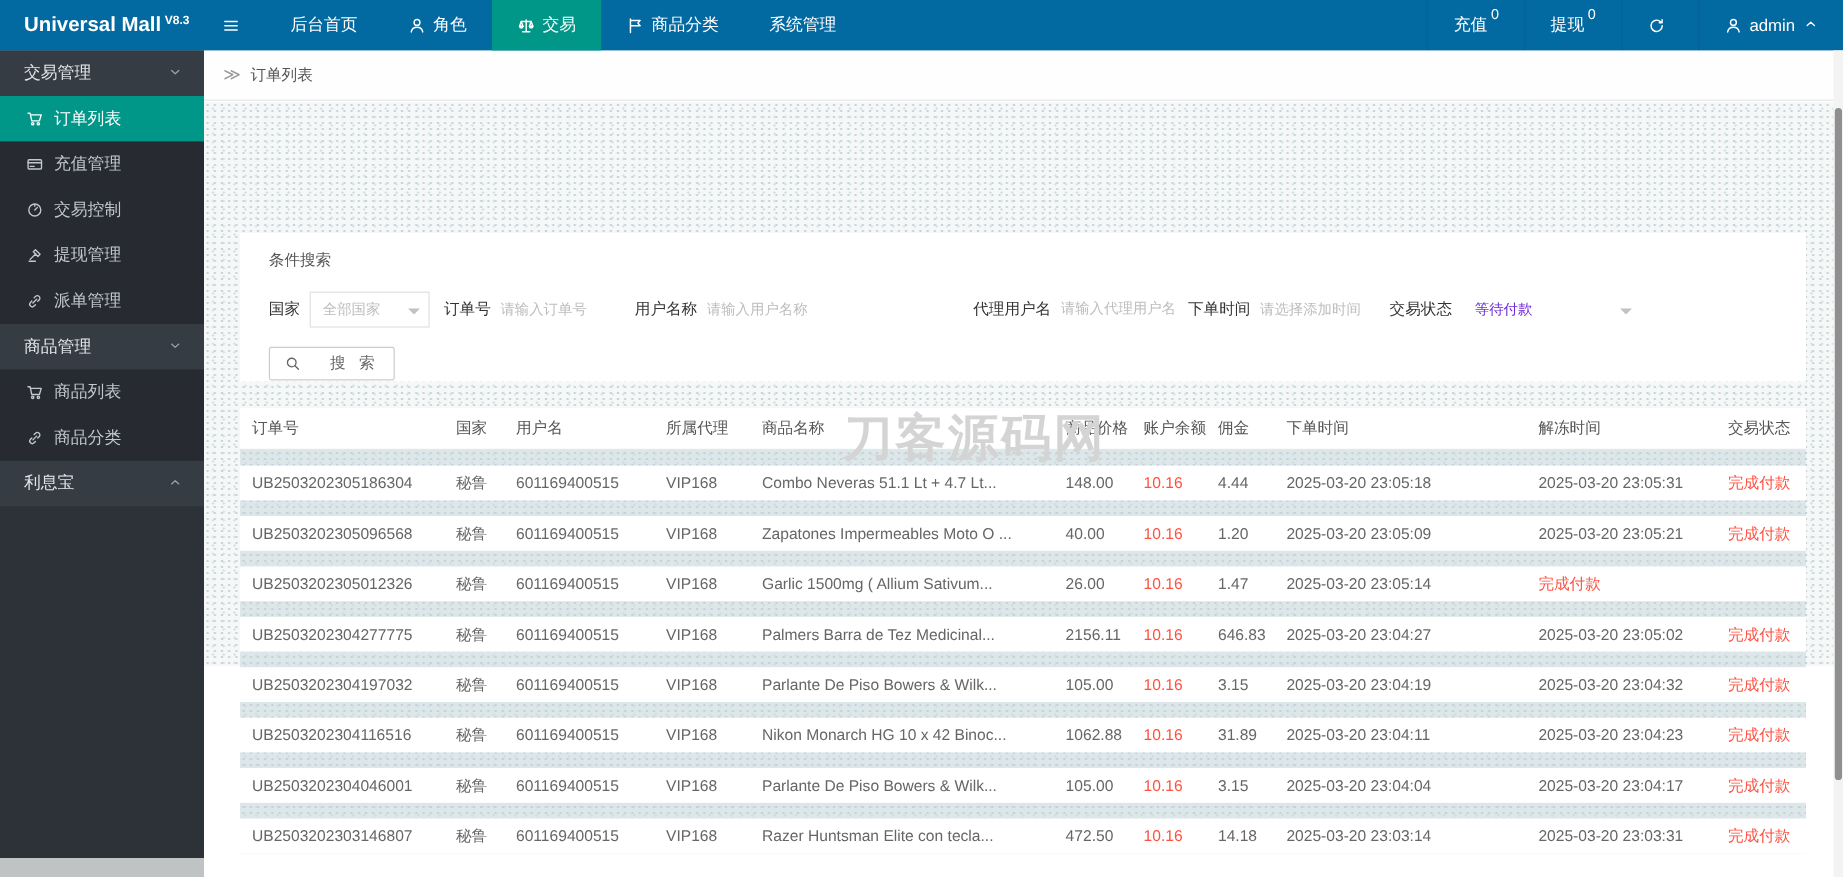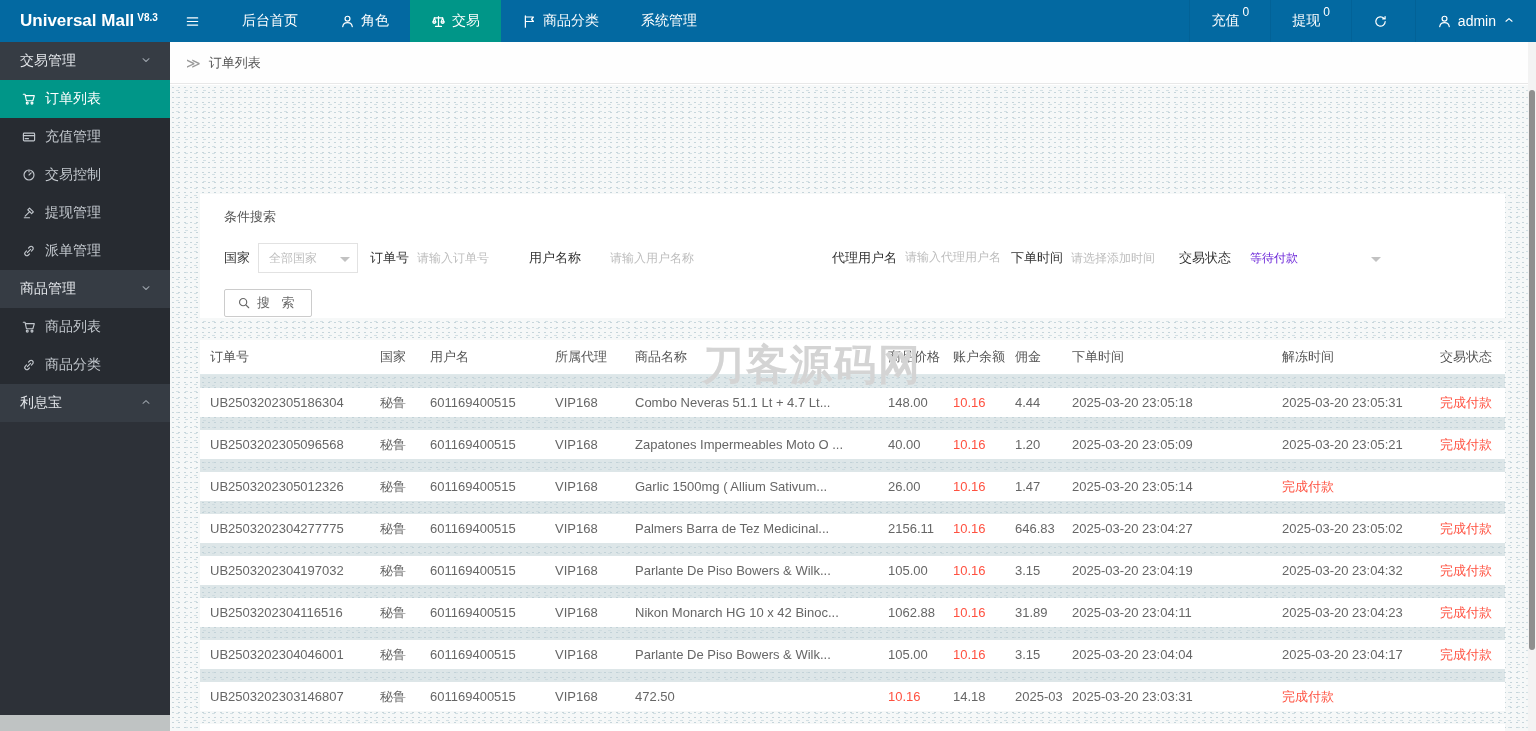--- a/index.html
+++ b/index.html
@@ -35,21 +35,21 @@
   .side-item .icon svg{width:14px;height:14px;}
   .side-item.active{background:#009688;color:#fff;}
   .sidebar-footer{position:absolute;left:0;top:715px;width:170px;height:16px;background:#bfc3c3;}
 
   
   .breadcrumb-bar{position:absolute;left:170px;top:42px;width:1366px;height:42px;background:#fefefe;border-bottom:1px solid #e8e8e8;display:flex;align-items:center;padding-left:16px;box-sizing:border-box;z-index:10;}
   .breadcrumb-bar .arrows{color:#999;font-size:14px;margin-right:8px;}
   .breadcrumb-bar .crumb{color:#555;font-size:13px;}
 
   .content{
-    position:absolute;left:170px;top:85px;width:1358px;height:646px;
+    position:absolute;left:170px;top:85px;width:1358px;height:470px;
     background-color:#f6f8f8;
     background-image:
       radial-gradient(#c6d5db 1px, transparent 1.3px),
       radial-gradient(#d3e0e4 1px, transparent 1.3px);
     background-size:6px 5px, 9px 7px;
     background-position:0 0, 3px 2px;
   }
 
   
   .search-panel{position:absolute;left:30px;top:109px;width:1305px;height:124px;background:#fff;box-sizing:border-box;padding:14px 24px 0 24px;z-index:2;}
@@ -60,25 +60,25 @@
   .fselect{height:30px;box-sizing:border-box;border:1px solid #e2e2e2;display:flex;align-items:center;padding:0 22px 0 10px;position:relative;cursor:pointer;background:#fff;}
   .fselect.noborder{border-color:transparent;}
   .fselect .val{font-size:12px;white-space:nowrap;}
   .fselect .val.placeholder{color:#bdbdbd;}
   .fselect .val.selected{color:#6d28d9;}
   .caret{position:absolute;right:7px;top:13px;width:0;height:0;border-left:5px solid transparent;border-right:5px solid transparent;border-top:5px solid #c2c2c2;}
   .finput{height:30px;border:none;outline:none;background:transparent;font-size:12px;color:#333;font-family:inherit;padding:0;}
   .finput::placeholder{color:#bdbdbd;}
   .g1 .fselect{width:100px;font-family:Liberation Serif, serif;} .g1{margin-right:12px;}
   .g2 .finput{width:100px;}  .g2{margin-right:12px;}
-  .g3 .finput{width:150px;}  .g3{margin-right:72px;gap:21px;}
+  .g3 .finput{width:150px;}  .g3{margin-right:72px;}
   .g4 .finput{width:100px;}  .g4{margin-right:6px;font-family:Liberation Mono, monospace;}
   .g5 .finput{width:100px;}  .g5{margin-right:8px;}
   .g6 .fselect{width:150px;}
-  .search-btn{margin-top:16px;height:28px;padding:0 12px;background:#fff;border:1px solid #ccc;border-radius:2px;color:#666;font-size:13px;font-family:Liberation Sans, sans-serif;display:inline-flex;align-items:center;cursor:pointer;letter-spacing:4px;}
+  .search-btn{margin-top:16px;height:28px;padding:0 12px;background:#fff;border:1px solid #ccc;border-radius:2px;color:#666;font-size:13px;font-family:Liberation Serif, serif;display:inline-flex;align-items:center;cursor:pointer;letter-spacing:4px;gap:18px;}
   .search-btn .icon{margin-right:6px;}
   .search-btn .icon svg{width:14px;height:14px;}
 
   
   .watermark{position:absolute;left:532px;top:252px;font-size:42px;font-weight:bold;color:#d4d4d4;z-index:6;letter-spacing:2px;white-space:nowrap;}
 
   
   .tgrid{display:grid;grid-template-columns:170px 50px 125px 80px 253px 65px 62px 57px 210px 158px 1fr;}
   .thead{position:absolute;left:30px;top:255px;width:1305px;height:35px;background:#fff;border-bottom:1px solid #dfe9eb;box-sizing:border-box;z-index:2;}
   .thead .cell{line-height:34px;color:#555;font-size:13px;padding-left:10px;white-space:nowrap;overflow:hidden;}
@@ -422,20 +422,21 @@
         <div class="cell">3.15</div>
         <div class="cell">2025-03-20 23:04:04</div>
         <div class="cell">2025-03-20 23:04:17</div>
         <div class="cell red">完成付款</div>
       </div>
       <div class="trow tgrid">
         <div class="cell">UB2503202303146807</div>
         <div class="cell">秘鲁</div>
         <div class="cell">601169400515</div>
         <div class="cell">VIP168</div>
+        <div class="cell">Razer Huntsman Elite con tecla...</div>
         <div class="cell">472.50</div>
         <div class="cell red">10.16</div>
         <div class="cell">14.18</div>
         <div class="cell">2025-03-20 23:03:14</div>
         <div class="cell">2025-03-20 23:03:31</div>
         <div class="cell red">完成付款</div>
       </div>
     </div>
   <div class="partial-row"></div>
 </div>

